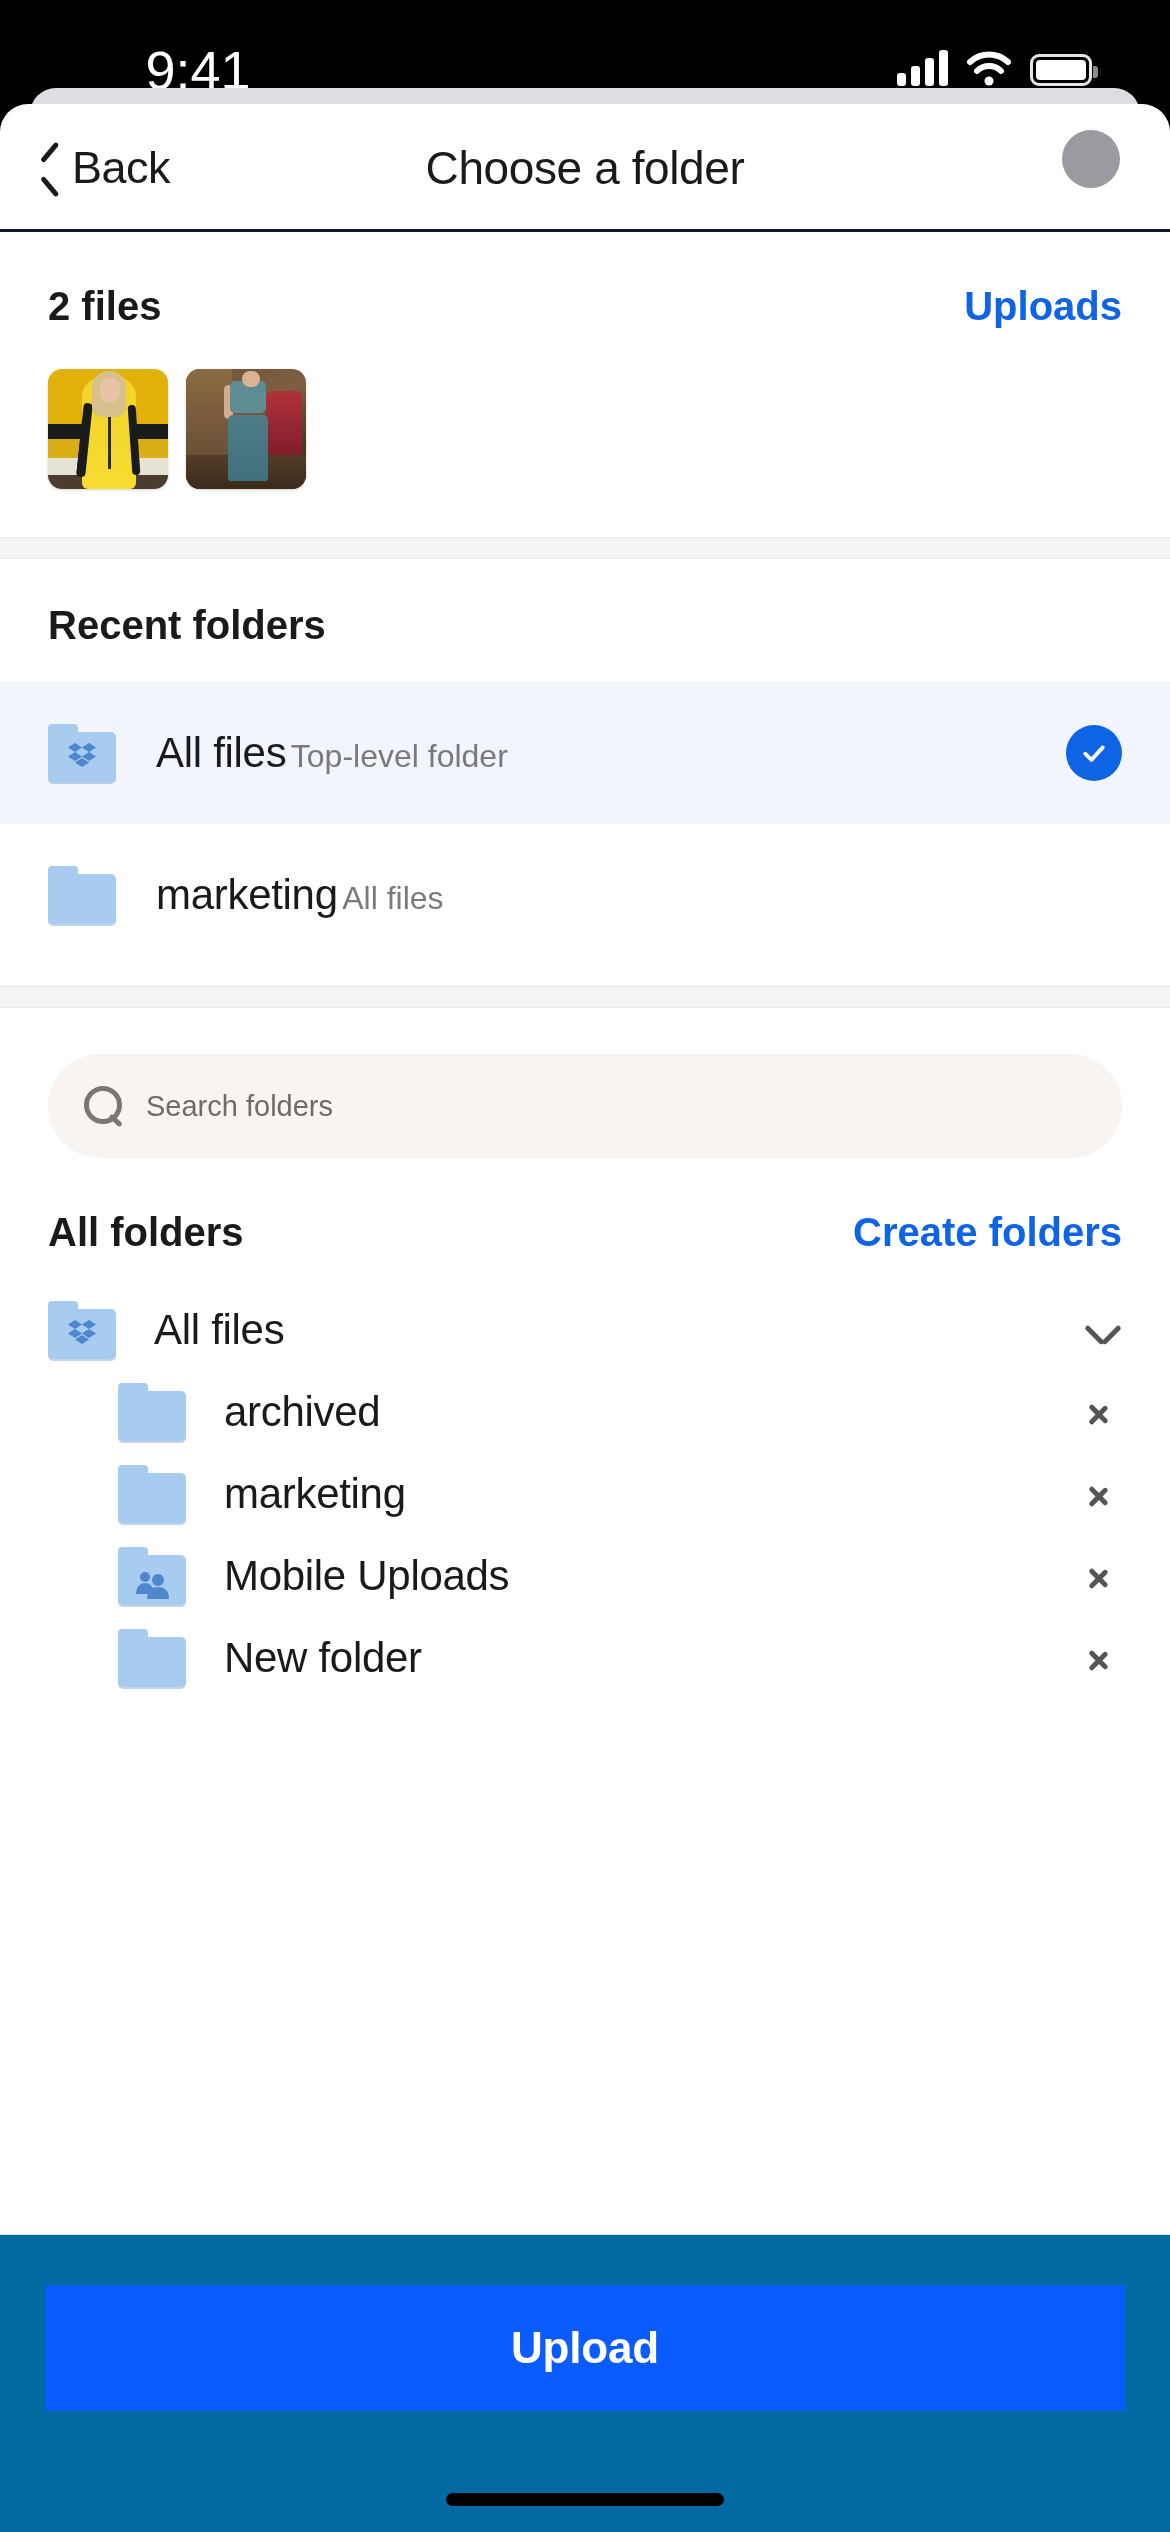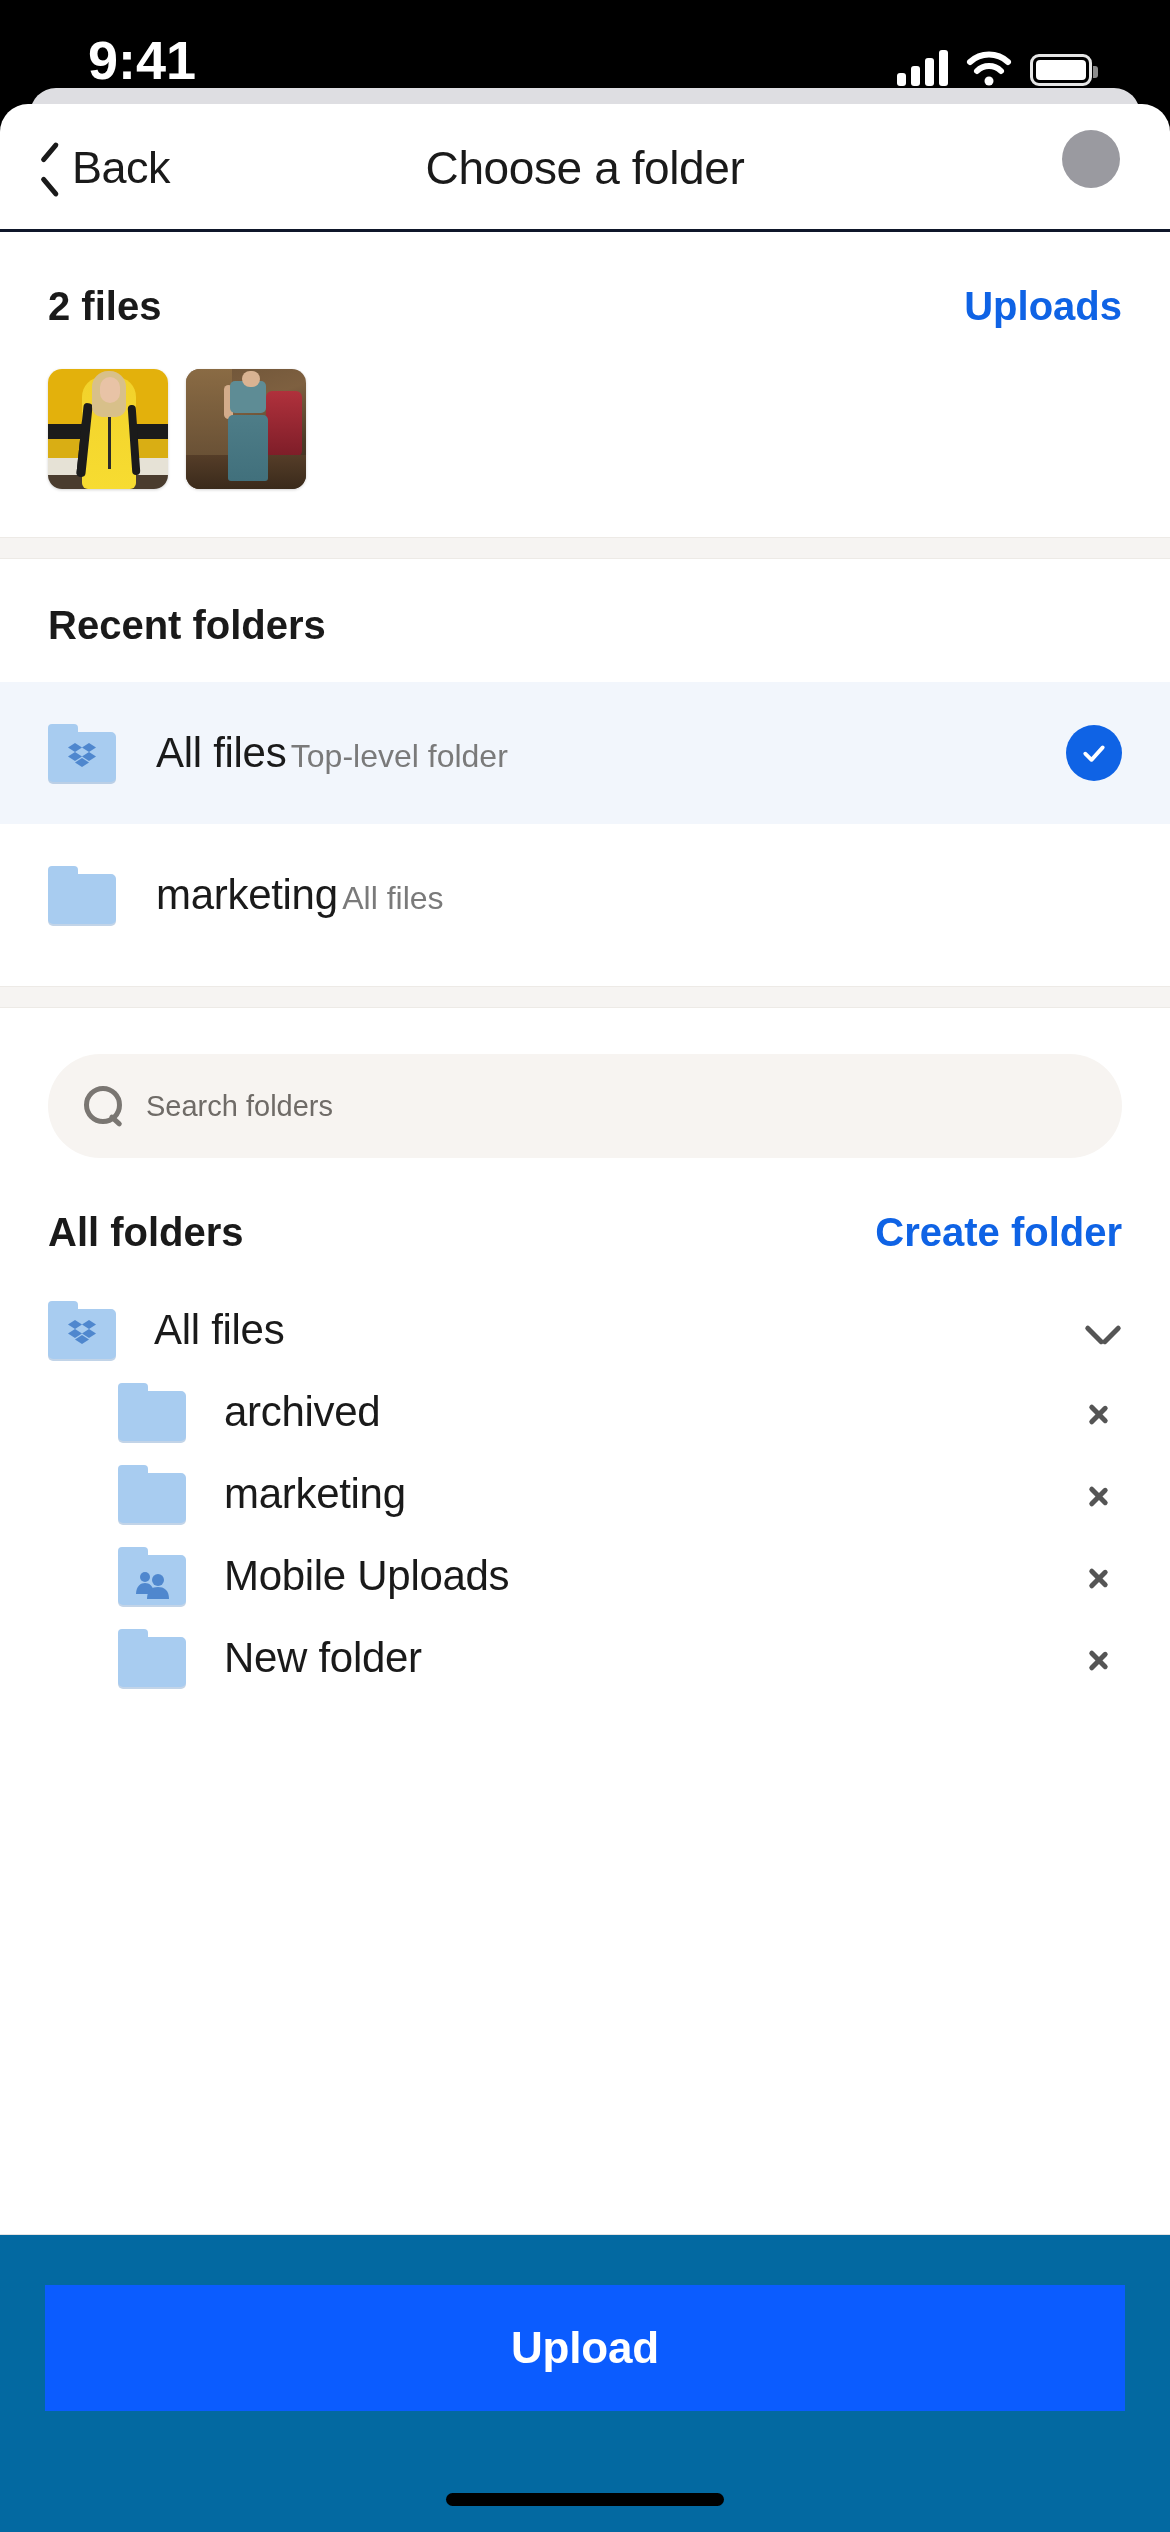--- a/index.html
+++ b/index.html
@@ -17,23 +17,23 @@
   }
 
   
   #statusbar {
     position: absolute; top: 0; left: 0;
     width: 1170px; height: 140px;
     background: #000;
     color: #fff;
   }
   #status-time {
-    position: absolute; left: 88px; top: 30px;
-    width: 220px; text-align: left;
-    font-size: 54px; font-weight: bold;
+    position: absolute; left: 88px; top: 40px;
+    width: 220px; text-align: center;
+    font-size: 54px; font-weight: normal;
     letter-spacing: 0px;
     line-height: 60px;
   }
   #status-icons {
     position: absolute; right: 78px; top: 38px;
     display: flex; align-items: flex-end; gap: 18px; height: 48px;
   }
   .sig-bars { display: flex; align-items: flex-end; gap: 5px; height: 36px; }
   .sig-bars i { display:block; width: 9px; background: #fff; border-radius: 3px; }
   .sig-bars i:nth-child(1){ height: 13px; }
@@ -414,21 +414,21 @@
 
     <div id="search-section">
       <div id="search-box">
         <span class="mag"></span>
         <span id="search-placeholder">Search folders</span>
       </div>
     </div>
 
     <div id="allfolders-head">
       <span id="allfolders-title">All folders</span>
-      <span id="create-folder">Create folder</span>
+      <span id="create-folder">Create folders</span>
     </div>
 
     <div id="tree">
 
       <div class="tree-row">
         <span class="folder-ico dbx">
           <span class="tab"></span>
             <span class="body"></span>
           <svg class="glyph" viewBox="0 0 30 30">
             <g fill="#4F87CE">

